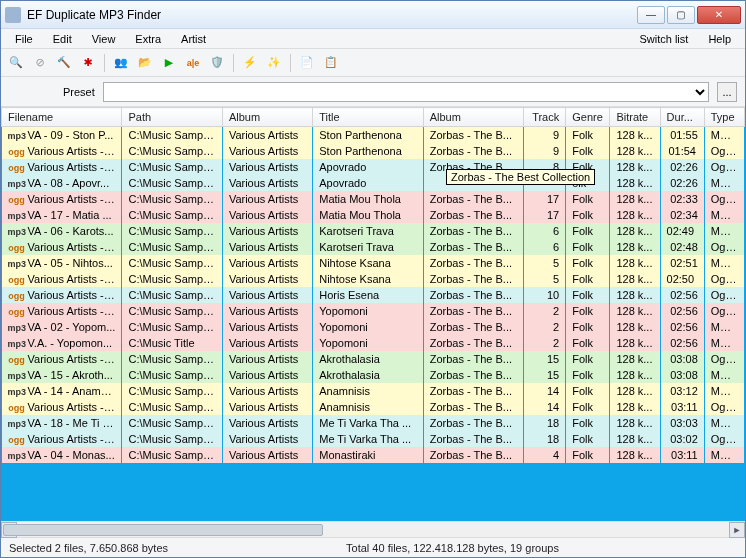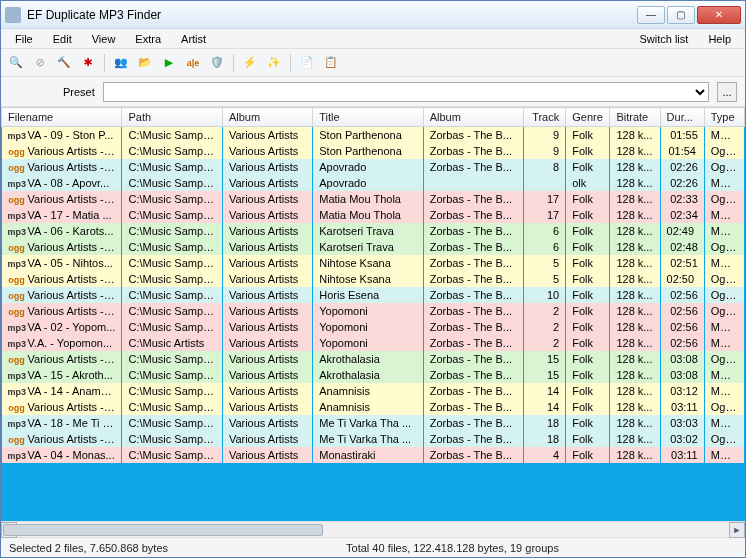--- a/index.html
+++ b/index.html
@@ -272,21 +272,21 @@
             <td style="text-align: left;">Yopomoni</td>
             <td style="text-align: left;">Zorbas - The B...</td>
             <td style="text-align: right;">2</td>
             <td style="text-align: left;">Folk</td>
             <td style="text-align: left;">128 k...</td>
             <td style="text-align: right;">02:56</td>
             <td style="text-align: left;">MPEG</td>
           </tr>
           <tr class="row-pink">
             <td style="text-align: left;"><span class="fmticon mp3">mp3</span>V.A. - Yopomon...</td>
-            <td style="text-align: left;">C:\Music Artists</td>
+            <td style="text-align: left;">C:\Music Title</td>
             <td style="text-align: left;">Various Artists</td>
             <td style="text-align: left;">Yopomoni</td>
             <td style="text-align: left;">Zorbas - The B...</td>
             <td style="text-align: right;">2</td>
             <td style="text-align: left;">Folk</td>
             <td style="text-align: left;">128 k...</td>
             <td style="text-align: right;">02:56</td>
             <td style="text-align: left;">MPEG</td>
           </tr>
           <tr class="row-green">
@@ -368,20 +368,21 @@
             <td style="text-align: left;">Monastiraki</td>
             <td style="text-align: left;">Zorbas - The B...</td>
             <td style="text-align: right;">4</td>
             <td style="text-align: left;">Folk</td>
             <td style="text-align: left;">128 k...</td>
             <td style="text-align: right;">03:11</td>
             <td style="text-align: left;">MPEG</td>
           </tr>
         </tbody>
     </table>
+    <div class="tooltip">Zorbas - The Best Collection</div>
   </div>
 
   <div class="hscroll">
     <div class="arr l">◄</div>
     <div class="thumb"></div>
     <div class="arr r">►</div>
   </div>
 
   <div class="statusbar">
     <div>Selected 2 files, 7.650.868 bytes</div>

